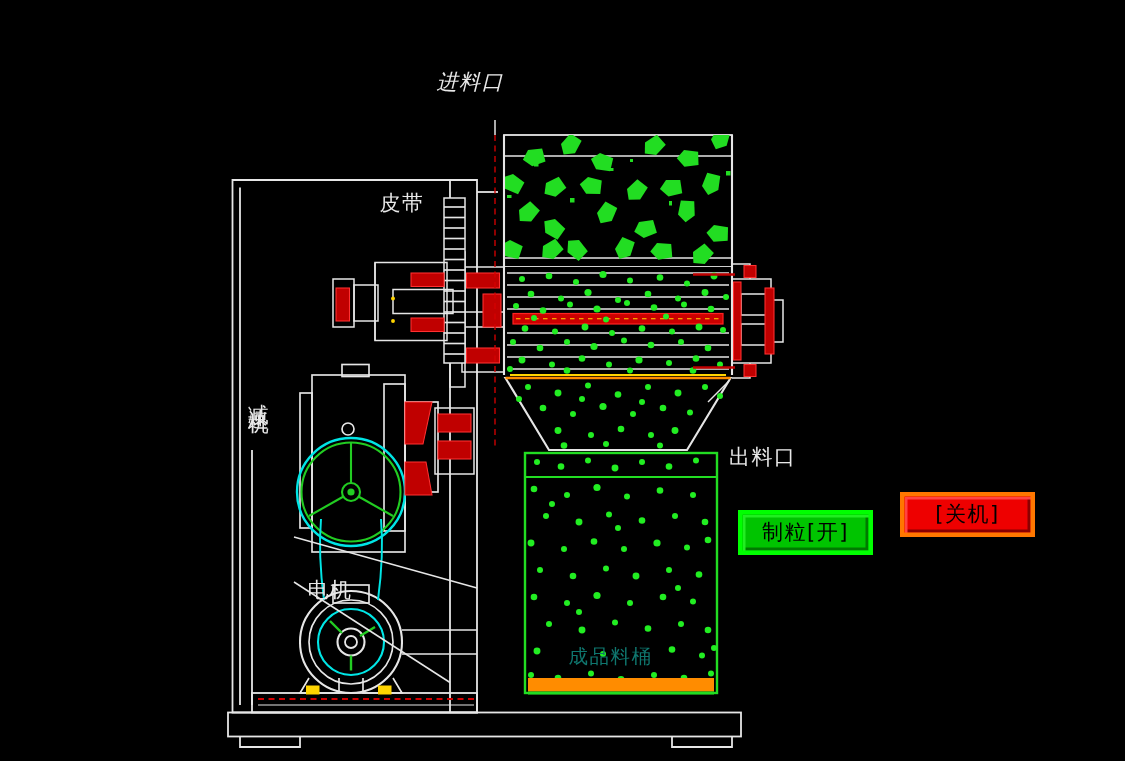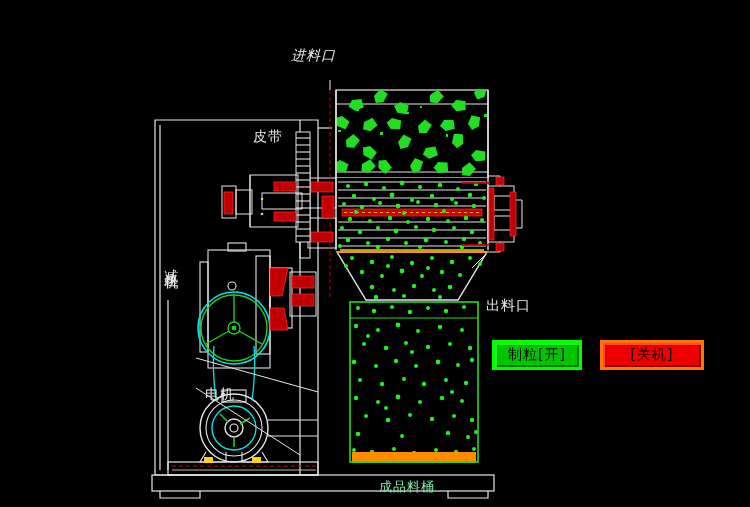--- a/index.html
+++ b/index.html
@@ -437,19 +437,19 @@
   <div class="lbl" style="left:291px;top:48px;font-style:italic;">进料口</div>
 
   <div class="lbl" style="left:253px;top:130px;font-family:Liberation Serif, serif;">皮带</div>
 
   <div class="lbl vert" style="left:164px;top:258px;">减速机</div>
 
   <div class="lbl" style="left:161px;top:387px;margin-left:44px;">电机</div>
 
   <div class="lbl" style="left:486px;top:270px;margin-top:28px;">出料口</div>
 
-  <div class="lbl" style="left:379px;top:432px;color:#86efac;font-size:13px;margin-top:48px;">成品料桶</div>
+  <div class="lbl" style="left:379px;top:432px;color:#0f766e;font-size:13px;">成品料桶</div>
 
   <div class="btn btn-green" style="left:492px;top:340px;width:90px;height:30px;">制粒[开]</div>
 
-  <div class="btn btn-red" style="left:600px;top:340px;width:104px;height:30px;">[关机]</div>
+  <div class="btn btn-red" style="left:600px;top:328px;width:90px;height:30px;">[关机]</div>
 
 </div>
 
 </body></html>

